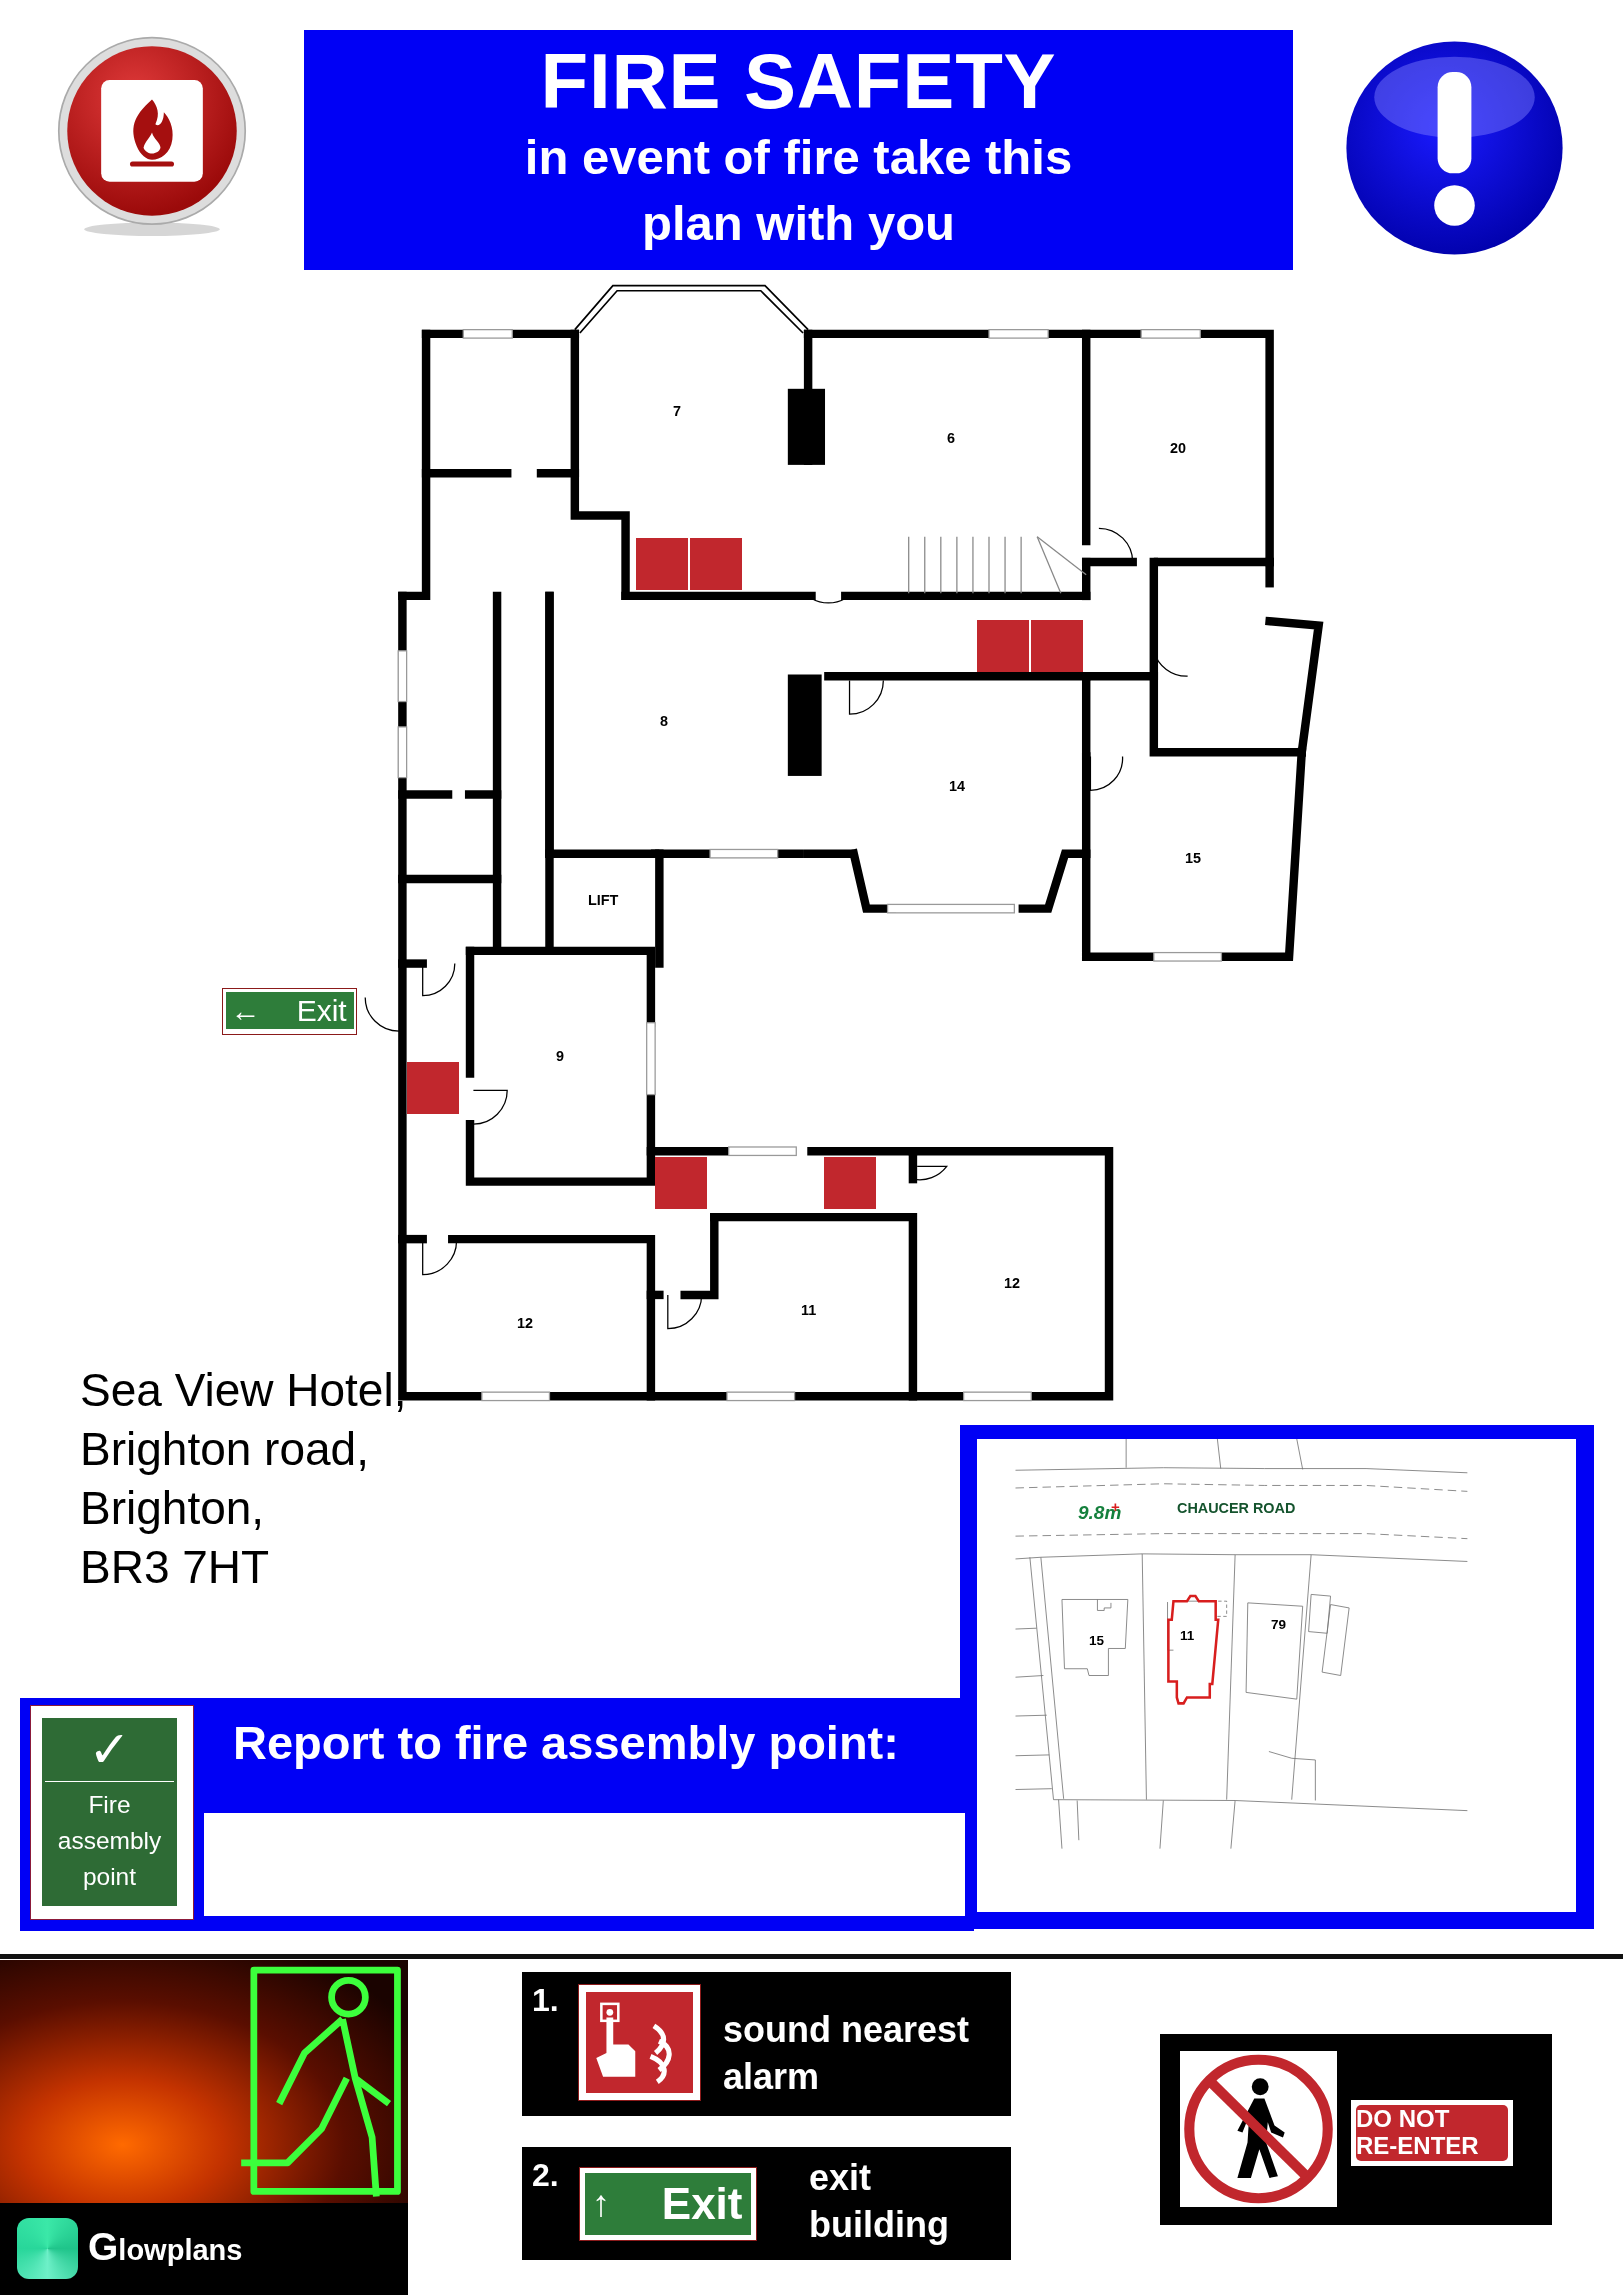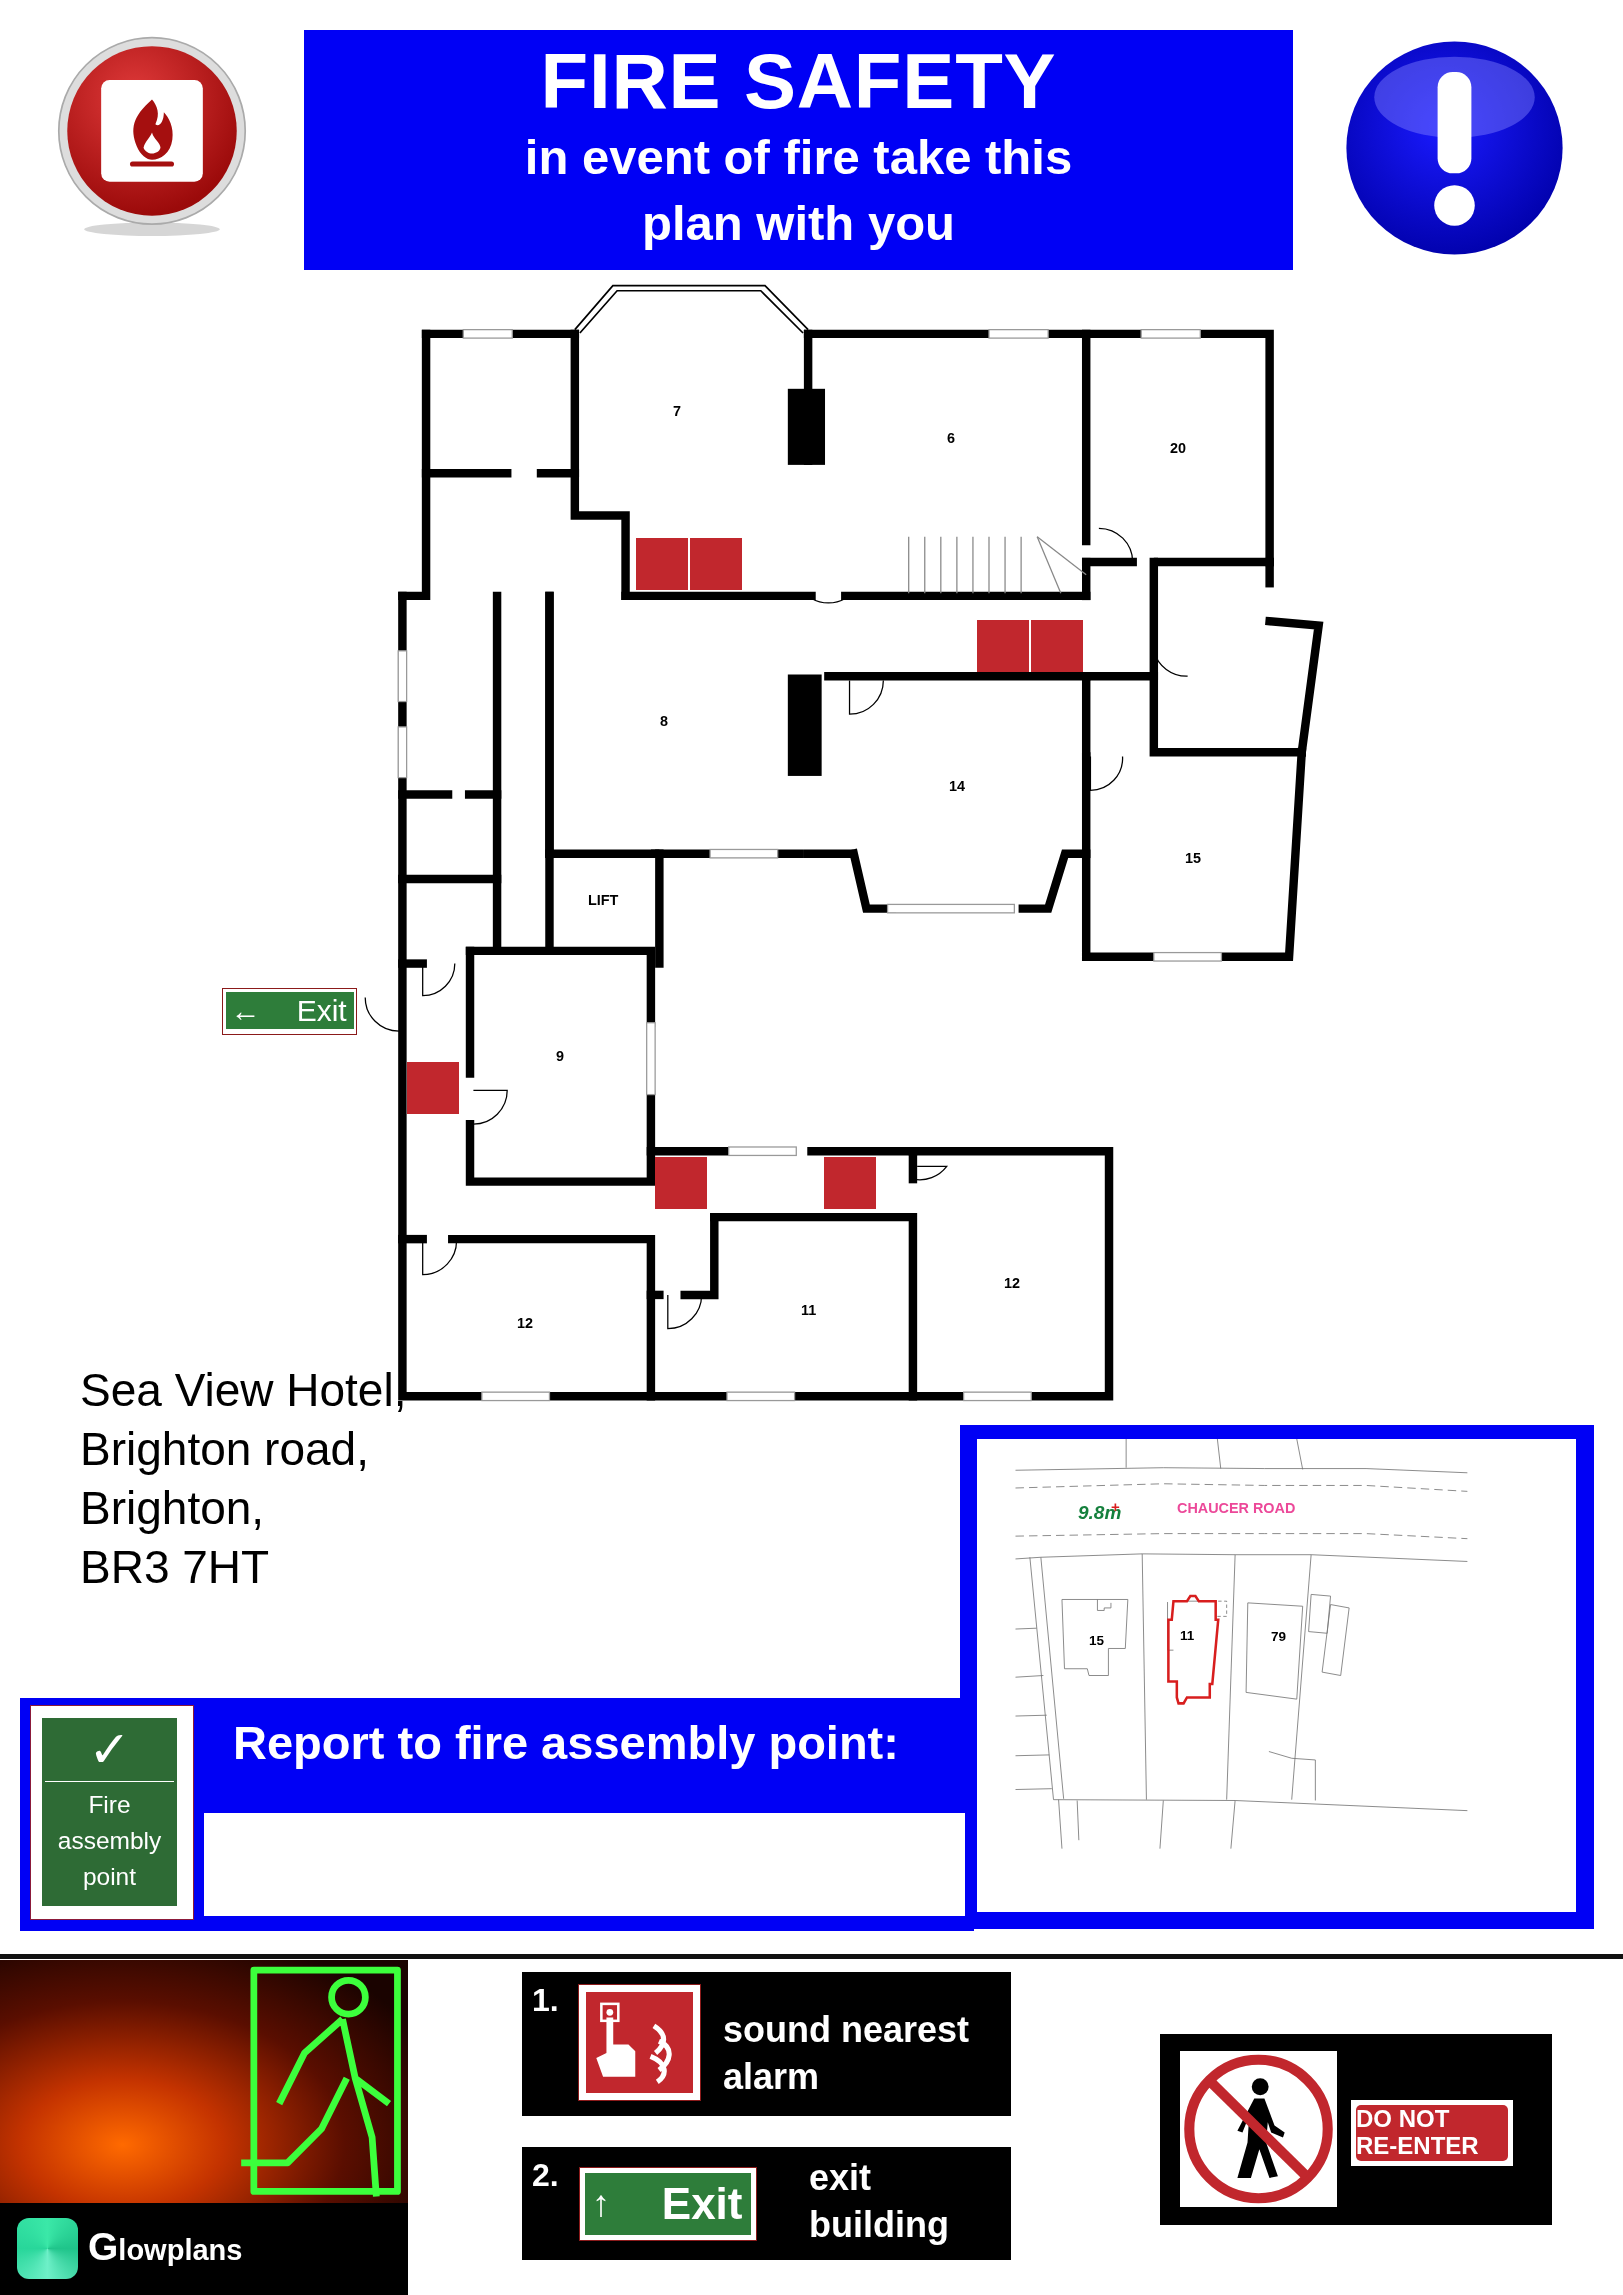--- a/index.html
+++ b/index.html
@@ -238,24 +238,24 @@
         <path d="M395 184 L418 186 L414 230 L392 228 Z"></path>
         <path d="M418 196 L440 200 L430 280 L408 276 Z"></path>
         <path d="M372 378 L400 380 L400 428 M345 370 L372 378"></path>
         <path d="M225 193 L225 250 L232 250"></path>
         <path d="M278 192 L295 192 L295 210 L282 210" stroke-dasharray="4 3"></path>
       </g>
       <path d="M232 192 L248 192 L252 186 L258 186 L262 192 L282 192 L282 214 L285 214 L278 290 L275 290 L275 306 L248 306 L244 313 L238 313 L236 306 L236 287 L226 287 L226 214 L230 214 Z" fill="none" stroke="#d81e1e" stroke-width="3"></path>
     </svg>
     <span class="abs" style="left:101px;top:63px;font-size:19px;font-weight:bold;color:#15803d;font-style:italic;">9.8m</span>
     <span class="abs" style="left:134px;top:59px;font-size:15px;font-weight:bold;color:#d81e1e;">+</span>
-    <span class="abs" style="left:200px;top:61px;font-size:14.4px;font-weight:bold;color:#ec4899;">CHAUCER ROAD</span>
+    <span class="abs" style="left:200px;top:61px;font-size:14.4px;font-weight:bold;color:#14532d;">CHAUCER ROAD</span>
     <span class="abs" style="left:112px;top:194px;font-size:13.5px;font-weight:bold;">15</span>
     <span class="abs" style="left:203px;top:189px;font-size:13.5px;font-weight:bold;">11</span>
-    <span class="abs" style="left:294px;top:190px;font-size:13.5px;font-weight:bold;">79</span>
+    <span class="abs" style="left:294px;top:178px;font-size:13.5px;font-weight:bold;">79</span>
   </div>
 </div>
 
 <div class="abs assembly">
   <div class="sign">
     <div class="g">
       <div class="tick">✓</div>
       <div class="rule"></div>
       <div class="lab">
         <div>Fire</div>

